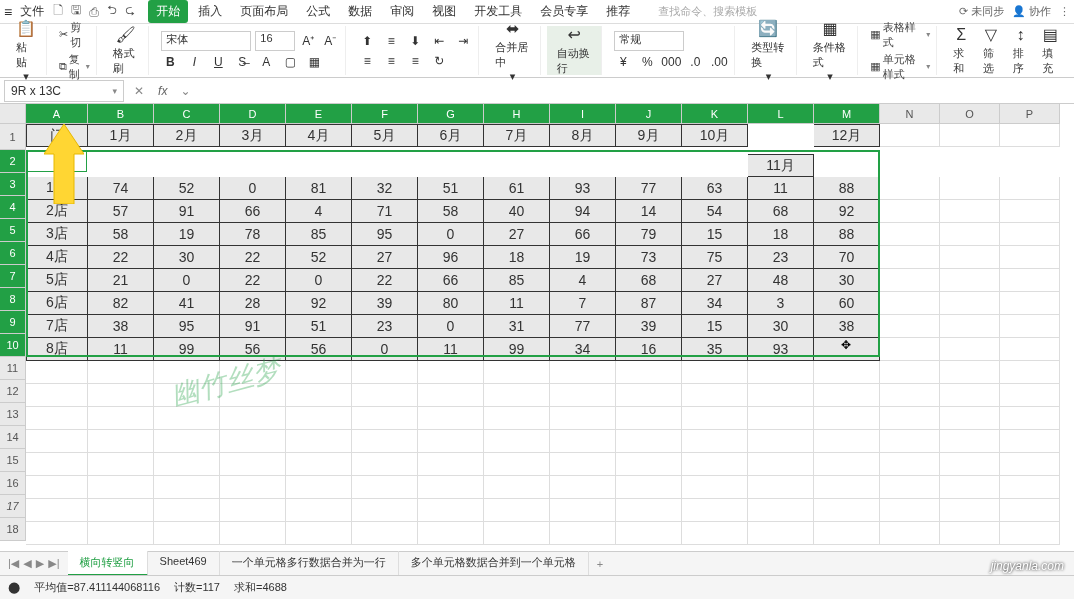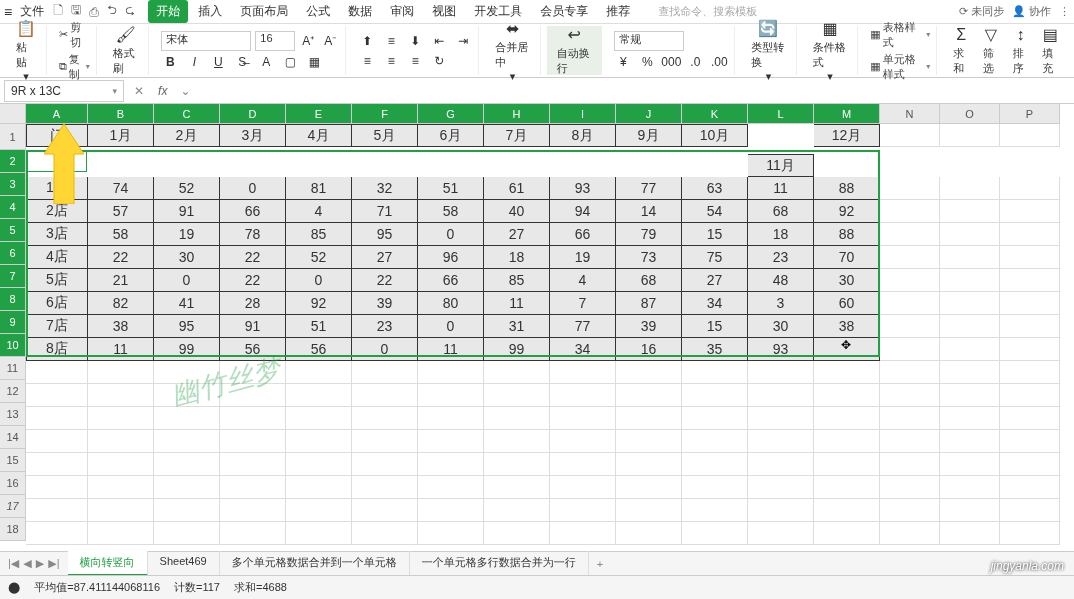--- a/index.html
+++ b/index.html
@@ -615,22 +615,22 @@
 <div class="sheetbar">
   <div class="sheet-nav">
     <span>|◀</span>
     <span>◀</span>
     <span>▶</span>
     <span>▶|</span>
   </div>
   <div class="sheet-tabs" id="sheettabs">
       <div class="sheet-tab active">横向转竖向</div>
       <div class="sheet-tab">Sheet469</div>
+      <div class="sheet-tab">一个单元格多行数据合并为一行</div>
       <div class="sheet-tab">多个单元格数据合并到一个单元格</div>
-      <div class="sheet-tab">一个单元格多行数据合并为一行</div>
     </div>
   <span class="sheet-add">+</span>
 </div>
 
 <div class="statusbar">
   <span>⬤</span>
   <span><span>平均值=</span><span>87.411144068116</span></span>
   <span><span>计数=</span><span>117</span></span>
   <span><span>求和=</span><span>4688</span></span>
 </div>

